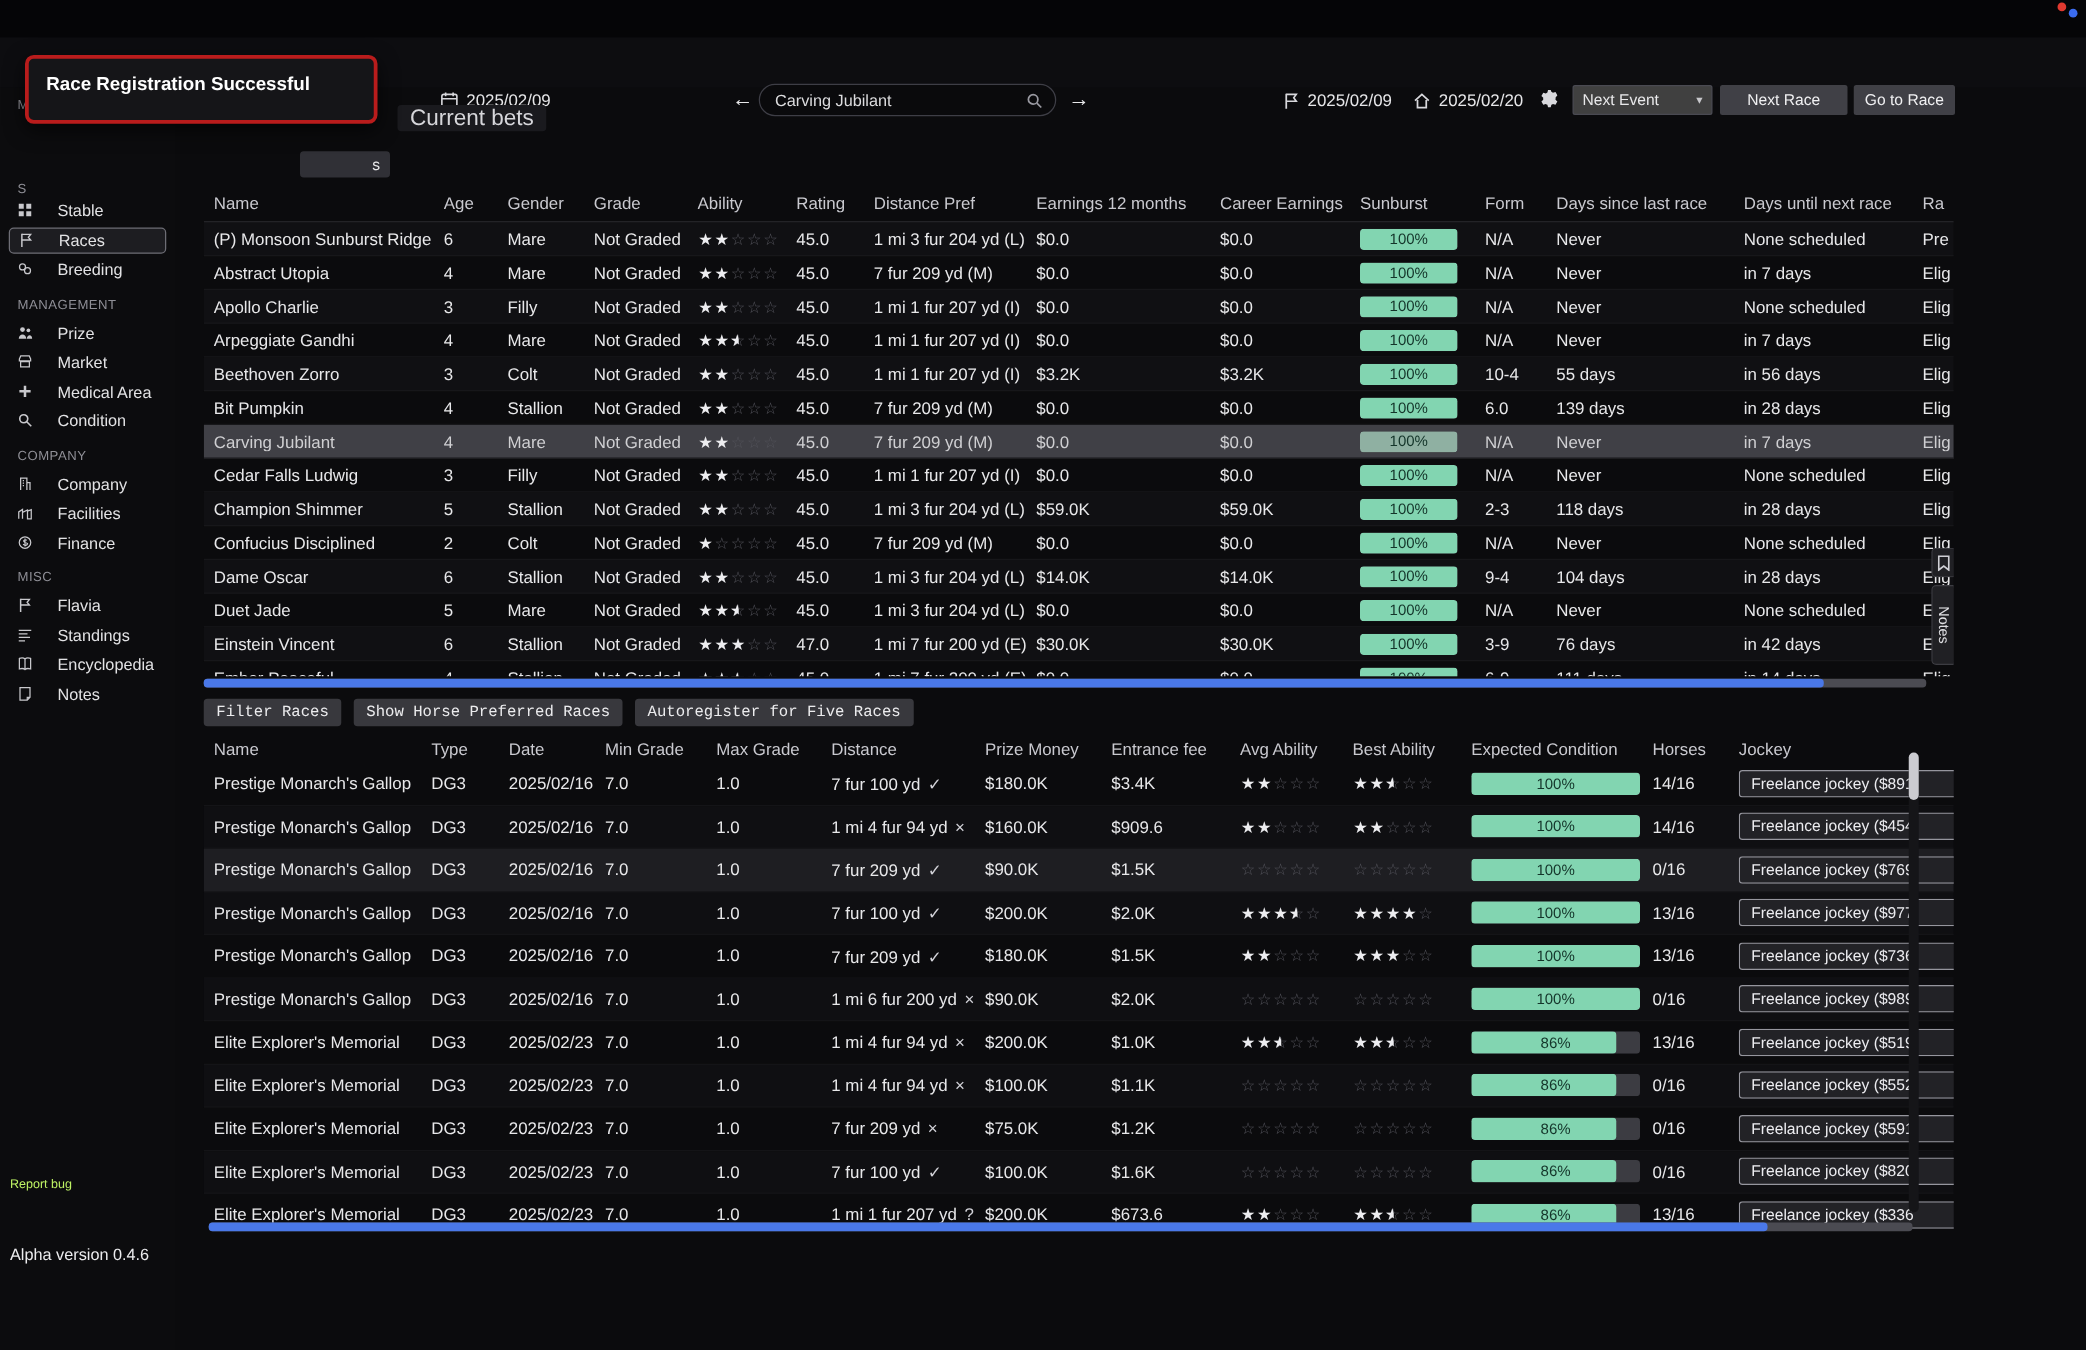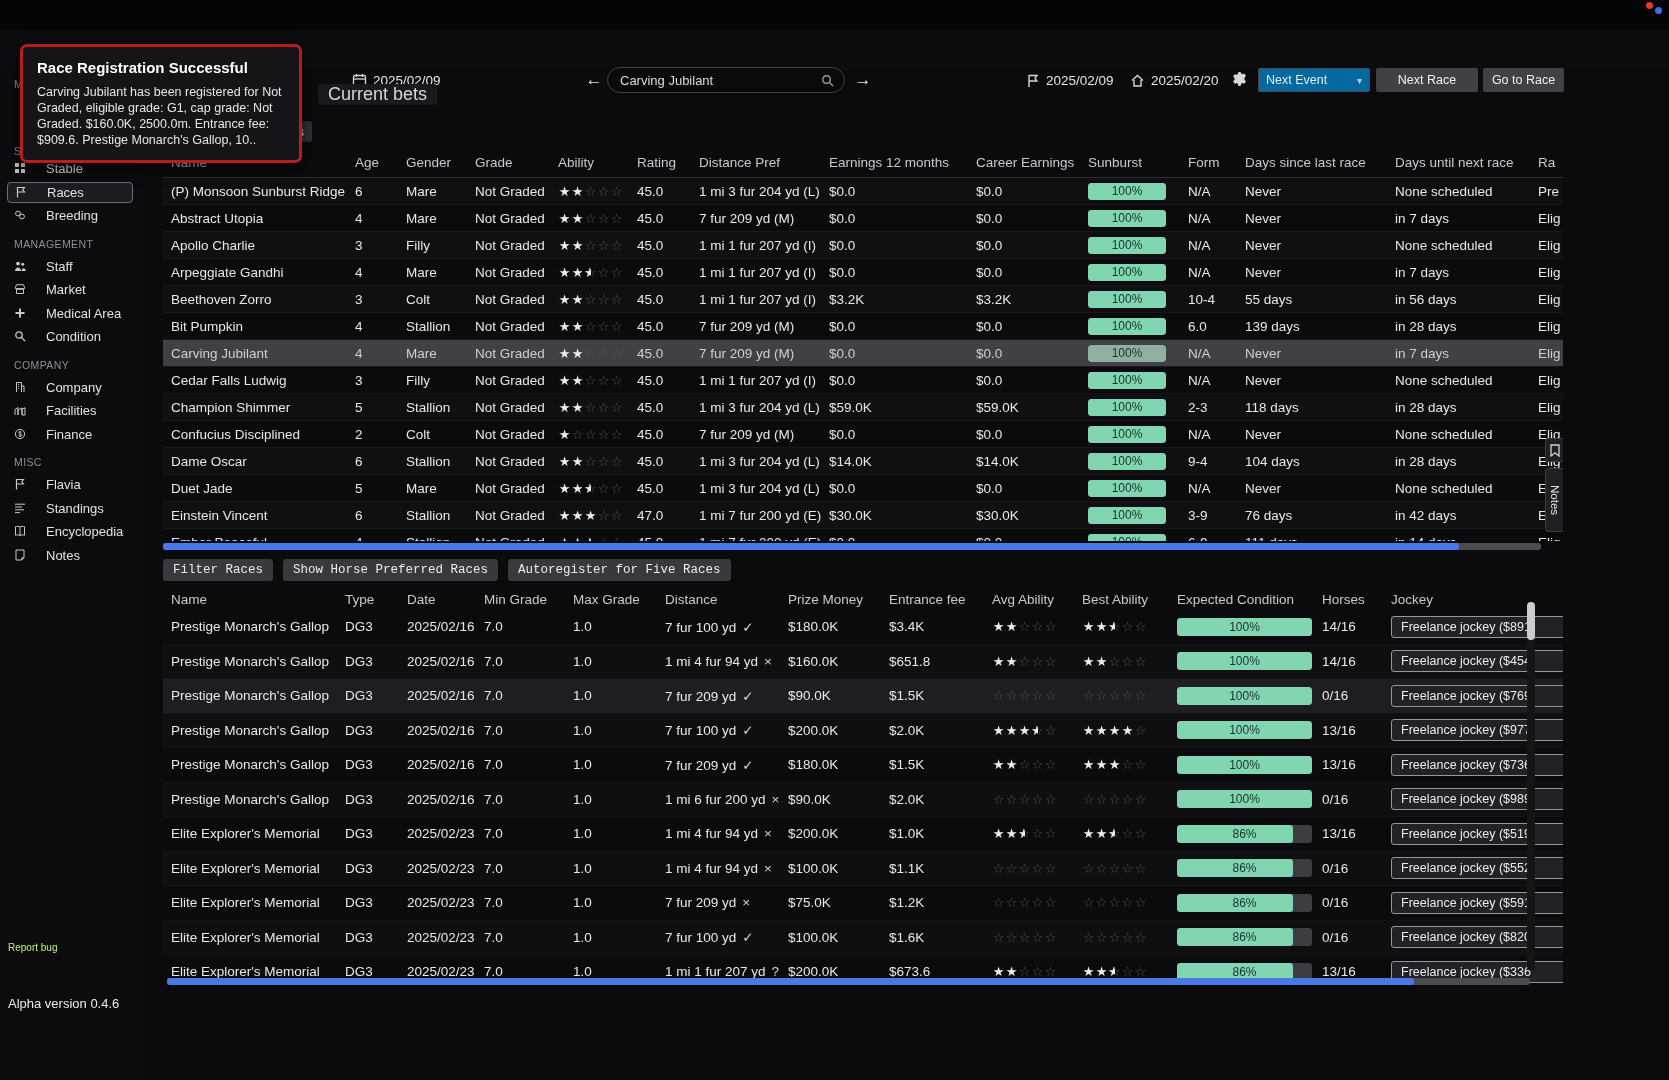--- a/index.html
+++ b/index.html
@@ -9,21 +9,21 @@
   .dot{position:absolute;width:7px;height:7px;border-radius:50%}
   .dot.red{left:1646px;top:2px;background:#e0392f}
   .dot.blue{left:1655px;top:7px;background:#3b6cf0}
 
   .topbar{position:absolute;left:0;top:30px;width:100%;height:40px;background:#0d0d10}
   .tb-group{position:absolute;display:flex;align-items:center;gap:6px;height:26px;font-size:13.5px;color:#e6e6e8;white-space:nowrap}
   .icon{display:inline-flex;align-items:center;justify-content:center}
   .nav-arrow{position:absolute;width:24px;height:24px;background:none;border:none;color:#e8e8ea;font-size:17px;font-family:inherit;cursor:pointer}
   .searchbox{position:absolute;left:607px;top:37px;width:238px;height:26px;border:1px solid #3e3e46;border-radius:13px;background:#0a0a0c;display:flex;align-items:center;padding:0 10px 0 12px}
   .searchbox input{flex:1;background:none;border:none;outline:none;color:#dcdcde;font-size:13px;font-family:inherit}
-  .tb-select{position:absolute;left:1258px;top:38px;width:112px;height:24px;background:#0369a1;border:1px solid #4a4a52;border-radius:2px;display:flex;align-items:center;justify-content:space-between;padding:0 7px;font-size:12.5px;color:#e8e8ea;cursor:pointer}
+  .tb-select{position:absolute;left:1258px;top:38px;width:112px;height:24px;background:#404040;border:1px solid #4a4a52;border-radius:2px;display:flex;align-items:center;justify-content:space-between;padding:0 7px;font-size:12.5px;color:#e8e8ea;cursor:pointer}
   .tb-btn{position:absolute;top:38px;height:24px;background:#404046;border:none;border-radius:2px;color:#f0f0f2;font-size:12.5px;font-family:inherit;cursor:pointer}
 
   .sidebar{position:absolute;left:0;top:70px;width:140px;bottom:0;background:#0c0c0e}
   .sb-list{padding-top:87px}
   .sb-header{margin:10px 0 4px;padding-left:14px;font-size:10.5px;letter-spacing:.4px;color:#8f8f96;height:13px;line-height:13px}
   .sb-item{display:flex;align-items:center;gap:19px;height:23.5px;padding-left:14px;font-size:13px;color:#e2e2e4;cursor:pointer;white-space:nowrap}
   .sb-item .sb-icon{width:13px;height:13px;color:#c8c8cc;flex:0 0 13px}
   .sb-item.selected{background:#1d1d21;border:1px solid #6d6d75;border-radius:4px;margin:1px 7px;padding-left:7px;height:21.5px}
   .sb-partial{position:absolute;left:14px;font-size:10.5px;color:#8f8f96}
   .sb-foot-link{position:absolute;left:8px;top:872px;font-size:10px;color:#bef264;cursor:pointer}
@@ -180,21 +180,21 @@
         <div class="sb-header">MANAGEMENT</div>
         <div class="sb-item">
           <span class="sb-icon">
             <svg viewBox="0 0 12 12" width="12" height="12">
               <circle cx="4" cy="3.6" r="1.9" fill="currentColor"></circle>
               <path d="M1 11c0-2.1 1.4-3.4 3-3.4S7 8.9 7 11z" fill="currentColor"></path>
               <circle cx="8.7" cy="4.2" r="1.5" fill="currentColor"></circle>
               <path d="M7.4 11c.2-1.7 1.2-2.8 2.3-2.8 1 0 1.9.9 2.1 2.8z" fill="currentColor"></path>
             </svg>
           </span>
-          <span>Staff</span>
+          <span>Prize</span>
         </div>
         <div class="sb-item">
           <span class="sb-icon">
             <svg viewBox="0 0 12 12" width="12" height="12">
               <path d="M1.5 4.2L2.6 1.7h6.8l1.1 2.5v1.4h-9zM2.5 6.3h7v4.2h-7z" fill="none" stroke="currentColor"></path>
             </svg>
           </span>
           <span>Market</span>
         </div>
         <div class="sb-item">
@@ -666,21 +666,21 @@
           <div class="c"><button class="jockey-btn">Freelance jockey ($891</button></div>
         </div>
         <div class="rt-row">
           <div class="c">Prestige Monarch's Gallop</div>
           <div class="c">DG3</div>
           <div class="c">2025/02/16</div>
           <div class="c">7.0</div>
           <div class="c">1.0</div>
           <div class="c">1 mi 4 fur 94 yd<span class="mark">×</span></div>
           <div class="c">$160.0K</div>
-          <div class="c">$651.8</div>
+          <div class="c">$909.6</div>
           <div class="c"><span class="stars">
               <span class="st f">★</span>
               <span class="st f">★</span>
               <span class="st e">☆</span>
               <span class="st e">☆</span>
               <span class="st e">☆</span>
             </span></div>
           <div class="c"><span class="stars">
               <span class="st f">★</span>
               <span class="st f">★</span>
@@ -950,16 +950,15 @@
           <path d="M1 1h8v11L5 8.8 1 12z" fill="none" stroke="#d0d0d6" stroke-width="1.3"></path>
         </svg>
     </span>
   </div>
   <div class="side-widget notes-tab">
     <span class="vtxt">Notes</span>
   </div>
 
   <div class="toast">
     <h3>Race Registration Successful</h3>
-    <p>Carving Jubilant has been registered for Not Graded, eligible grade: G1, cap grade: Not Graded. $160.0K, 2500.0m. Entrance fee: $909.6. Prestige Monarch's Gallop, 10..</p>
   </div>
 
 </div>
 
 </body></html>

